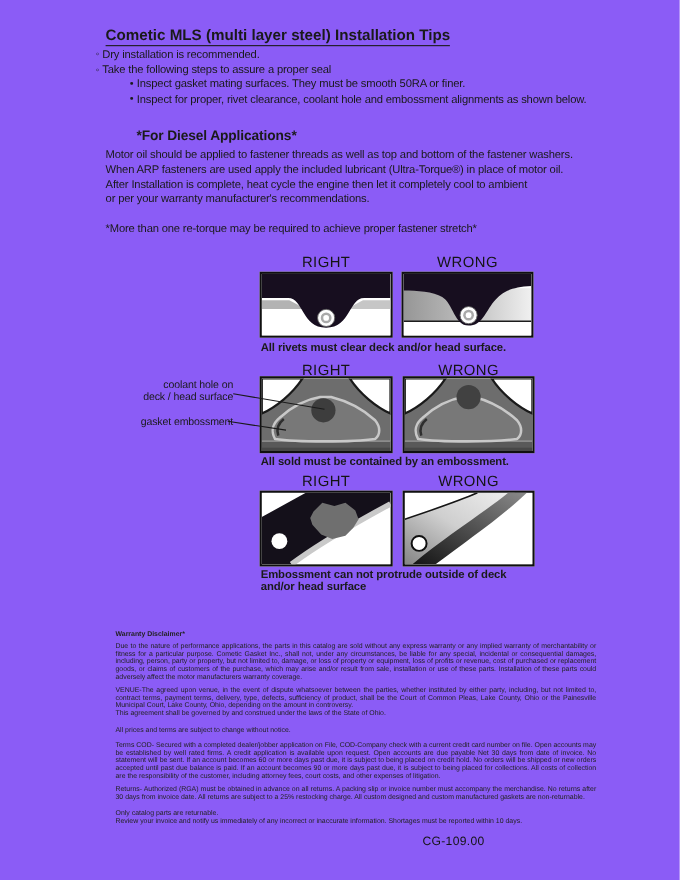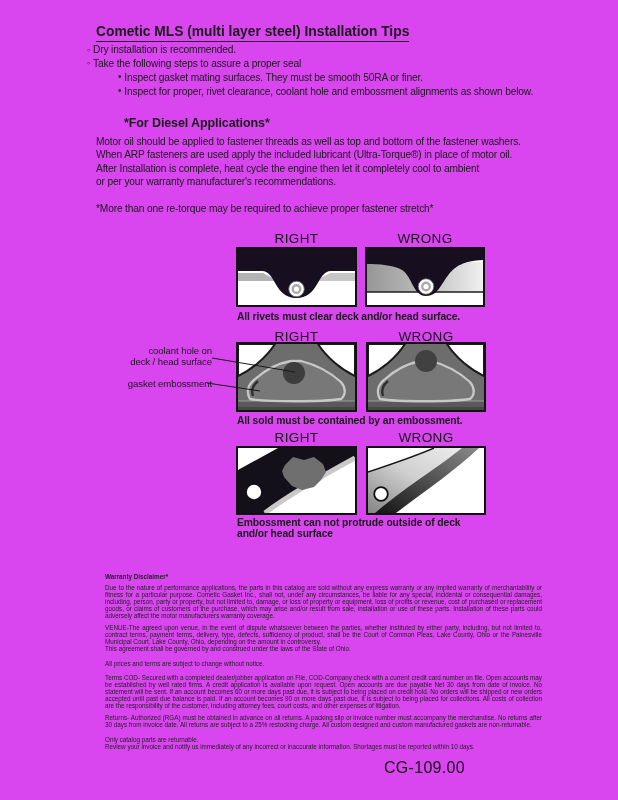--- a/index.html
+++ b/index.html
@@ -1,16 +1,16 @@
 <!DOCTYPE html>
 <html><head>
 <meta charset="utf-8">
 <style>
   html,body{margin:0;padding:0;background:#fff;}
-  .page{position:relative;width:618px;height:800px;background:#d946ef;overflow:hidden;
+  .page{position:relative;width:618px;height:800px;background:#8b5cf6;overflow:hidden;
         font-family:"Liberation Sans","DejaVu Sans",sans-serif;color:#1a1a1a;}
   .abs{position:absolute;}
   .title{left:96px;top:24px;font-size:13.8px;font-weight:bold;letter-spacing:0px;
          border-bottom:1.6px solid #1a1a1a;padding-bottom:2px;}
   .tips{left:87px;top:43px;font-size:10.2px;line-height:13px;letter-spacing:-0.15px;}
   .tip{white-space:nowrap;}
   .tip .m{font-size:9px;margin-right:3px;vertical-align:0.5px;}
   .tip.sub{margin-left:31px;}
   .tip.sub .m{font-size:10px;margin-right:3px;}
   .diesel-heading{left:96px;top:116px;font-size:12.5px;font-weight:bold;letter-spacing:-0.1px;margin-left:28px;}
@@ -39,21 +39,21 @@
   .r3-lw{left:366px;top:430px;width:120px;}
   .r3-br{left:236px;top:446px;width:121px;height:69px;}
   .r3-bw{left:366px;top:446px;width:120px;height:69px;}
   .r3-cap{left:237px;top:517px;line-height:11px;}
   .legal{left:105px;top:574px;width:437px;font-size:6.3px;line-height:6.9px;color:#222;}
   .legal .lh{font-weight:bold;margin-bottom:4.5px;}
   .legal p{margin:0 0 5px 0;text-align:justify;}
   .legal p.nj{text-align:left;}
   .legal .tight{margin-bottom:0;}
   .legal .gap8{margin-bottom:8px;}
-  .pagenum{left:384px;top:759px;font-size:16px;letter-spacing:0.3px;color:#141414;}
+  .pagenum{left:384px;top:759px;font-size:11px;letter-spacing:0.3px;color:#141414;}
 </style>
 </head>
 <body>
 
 <div class="page">
 
   <div class="abs title">Cometic MLS (multi layer steel) Installation Tips</div>
 
   <div class="abs tips">
     <div class="tip"><span class="m">◦</span><span>Dry installation is recommended.</span></div>

